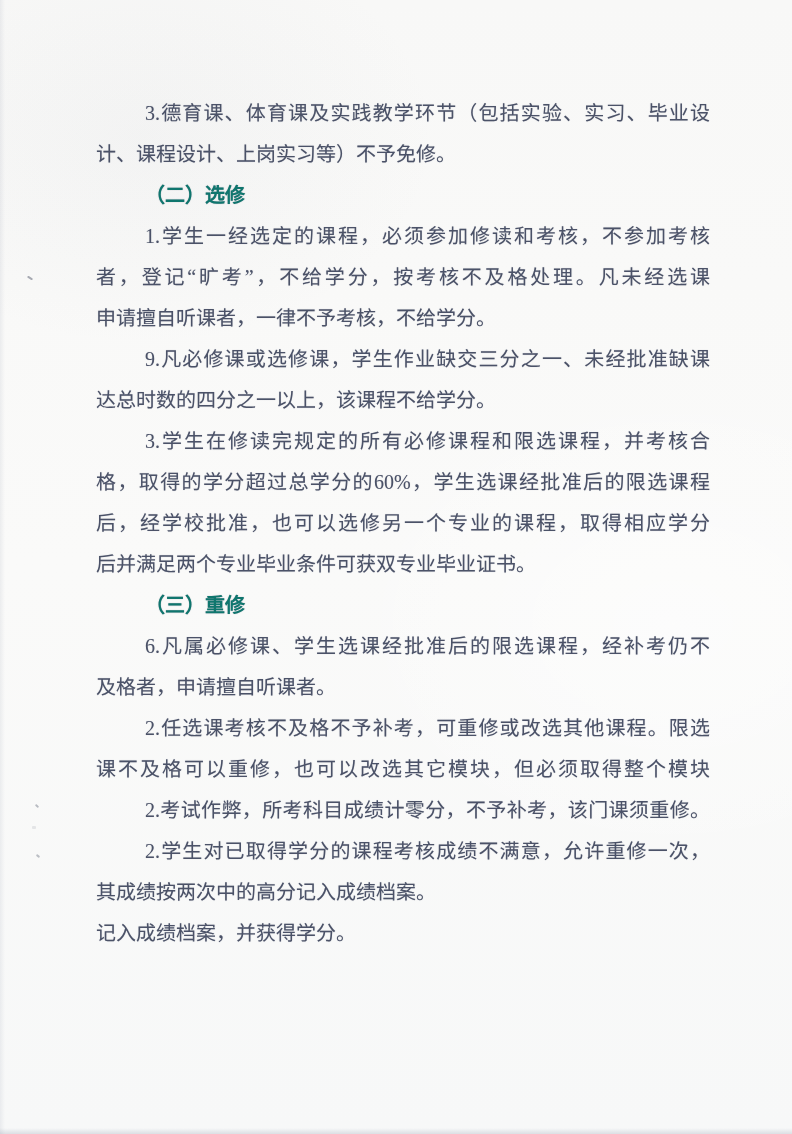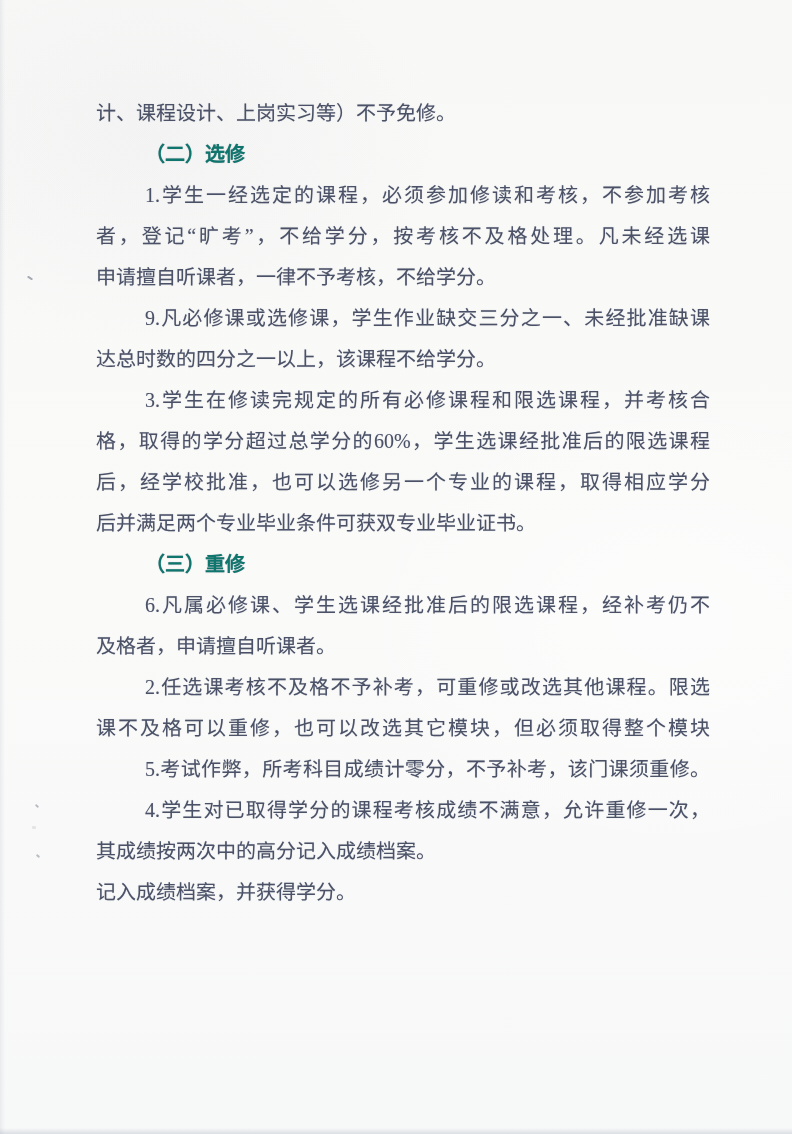--- a/index.html
+++ b/index.html
@@ -60,38 +60,39 @@
   .speck.s2 { left: 35px; top: 805px; width: 4px; height: 2px; transform: rotate(40deg); opacity: .8; }
   .speck.s3 { left: 32px; top: 826px; width: 4px; height: 3px; opacity: .25; }
   .speck.s4 { left: 36px; top: 855px; width: 4px; height: 2px; transform: rotate(38deg); opacity: .75; }
 </style>
 </head>
 <body>
 
 <div class="paper-texture"></div>
 
 <div class="text-block" id="text-block">
+    <div class="line indent justify">3.德育课、体育课及实践教学环节（包括实验、实习、毕业设</div>
     <div class="line">计、课程设计、上岗实习等）不予免修。</div>
     <div class="line heading indent">（二）选修</div>
     <div class="line indent justify">1.学生一经选定的课程，必须参加修读和考核，不参加考核</div>
     <div class="line justify">者，登记“旷考”，不给学分，按考核不及格处理。凡未经选课</div>
     <div class="line">申请擅自听课者，一律不予考核，不给学分。</div>
     <div class="line indent justify">9.凡必修课或选修课，学生作业缺交三分之一、未经批准缺课</div>
     <div class="line">达总时数的四分之一以上，该课程不给学分。</div>
     <div class="line indent justify">3.学生在修读完规定的所有必修课程和限选课程，并考核合</div>
     <div class="line justify">格，取得的学分超过总学分的60%，学生选课经批准后的限选课程</div>
     <div class="line justify">后，经学校批准，也可以选修另一个专业的课程，取得相应学分</div>
     <div class="line">后并满足两个专业毕业条件可获双专业毕业证书。</div>
     <div class="line heading indent">（三）重修</div>
     <div class="line indent justify">6.凡属必修课、学生选课经批准后的限选课程，经补考仍不</div>
     <div class="line">及格者，申请擅自听课者。</div>
     <div class="line indent justify">2.任选课考核不及格不予补考，可重修或改选其他课程。限选</div>
     <div class="line justify">课不及格可以重修，也可以改选其它模块，但必须取得整个模块</div>
-    <div class="line indent justify">5.考试作弊，所考科目成绩计零分，不予补考，该门课须重修。</div>
-    <div class="line indent justify">4.学生对已取得学分的课程考核成绩不满意，允许重修一次，</div>
+    <div class="line indent justify">2.考试作弊，所考科目成绩计零分，不予补考，该门课须重修。</div>
+    <div class="line indent justify">2.学生对已取得学分的课程考核成绩不满意，允许重修一次，</div>
     <div class="line">其成绩按两次中的高分记入成绩档案。</div>
     <div class="line">记入成绩档案，并获得学分。</div>
   </div>
 
 <div class="speck s1"></div>
 <div class="speck s2"></div>
 <div class="speck s3"></div>
 <div class="speck s4"></div>
 
 <div class="scan-edge-left"></div>

